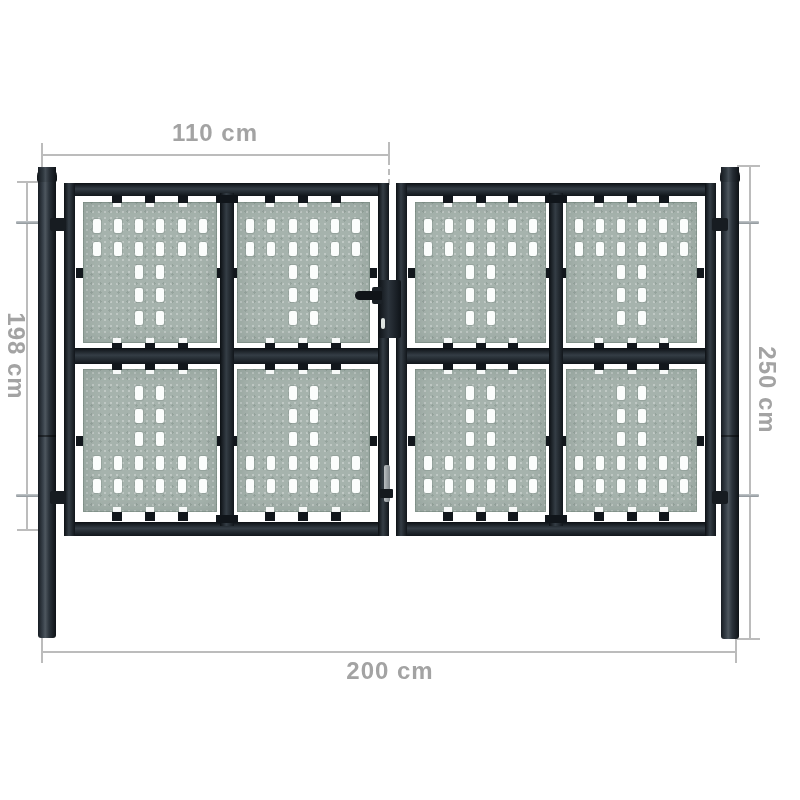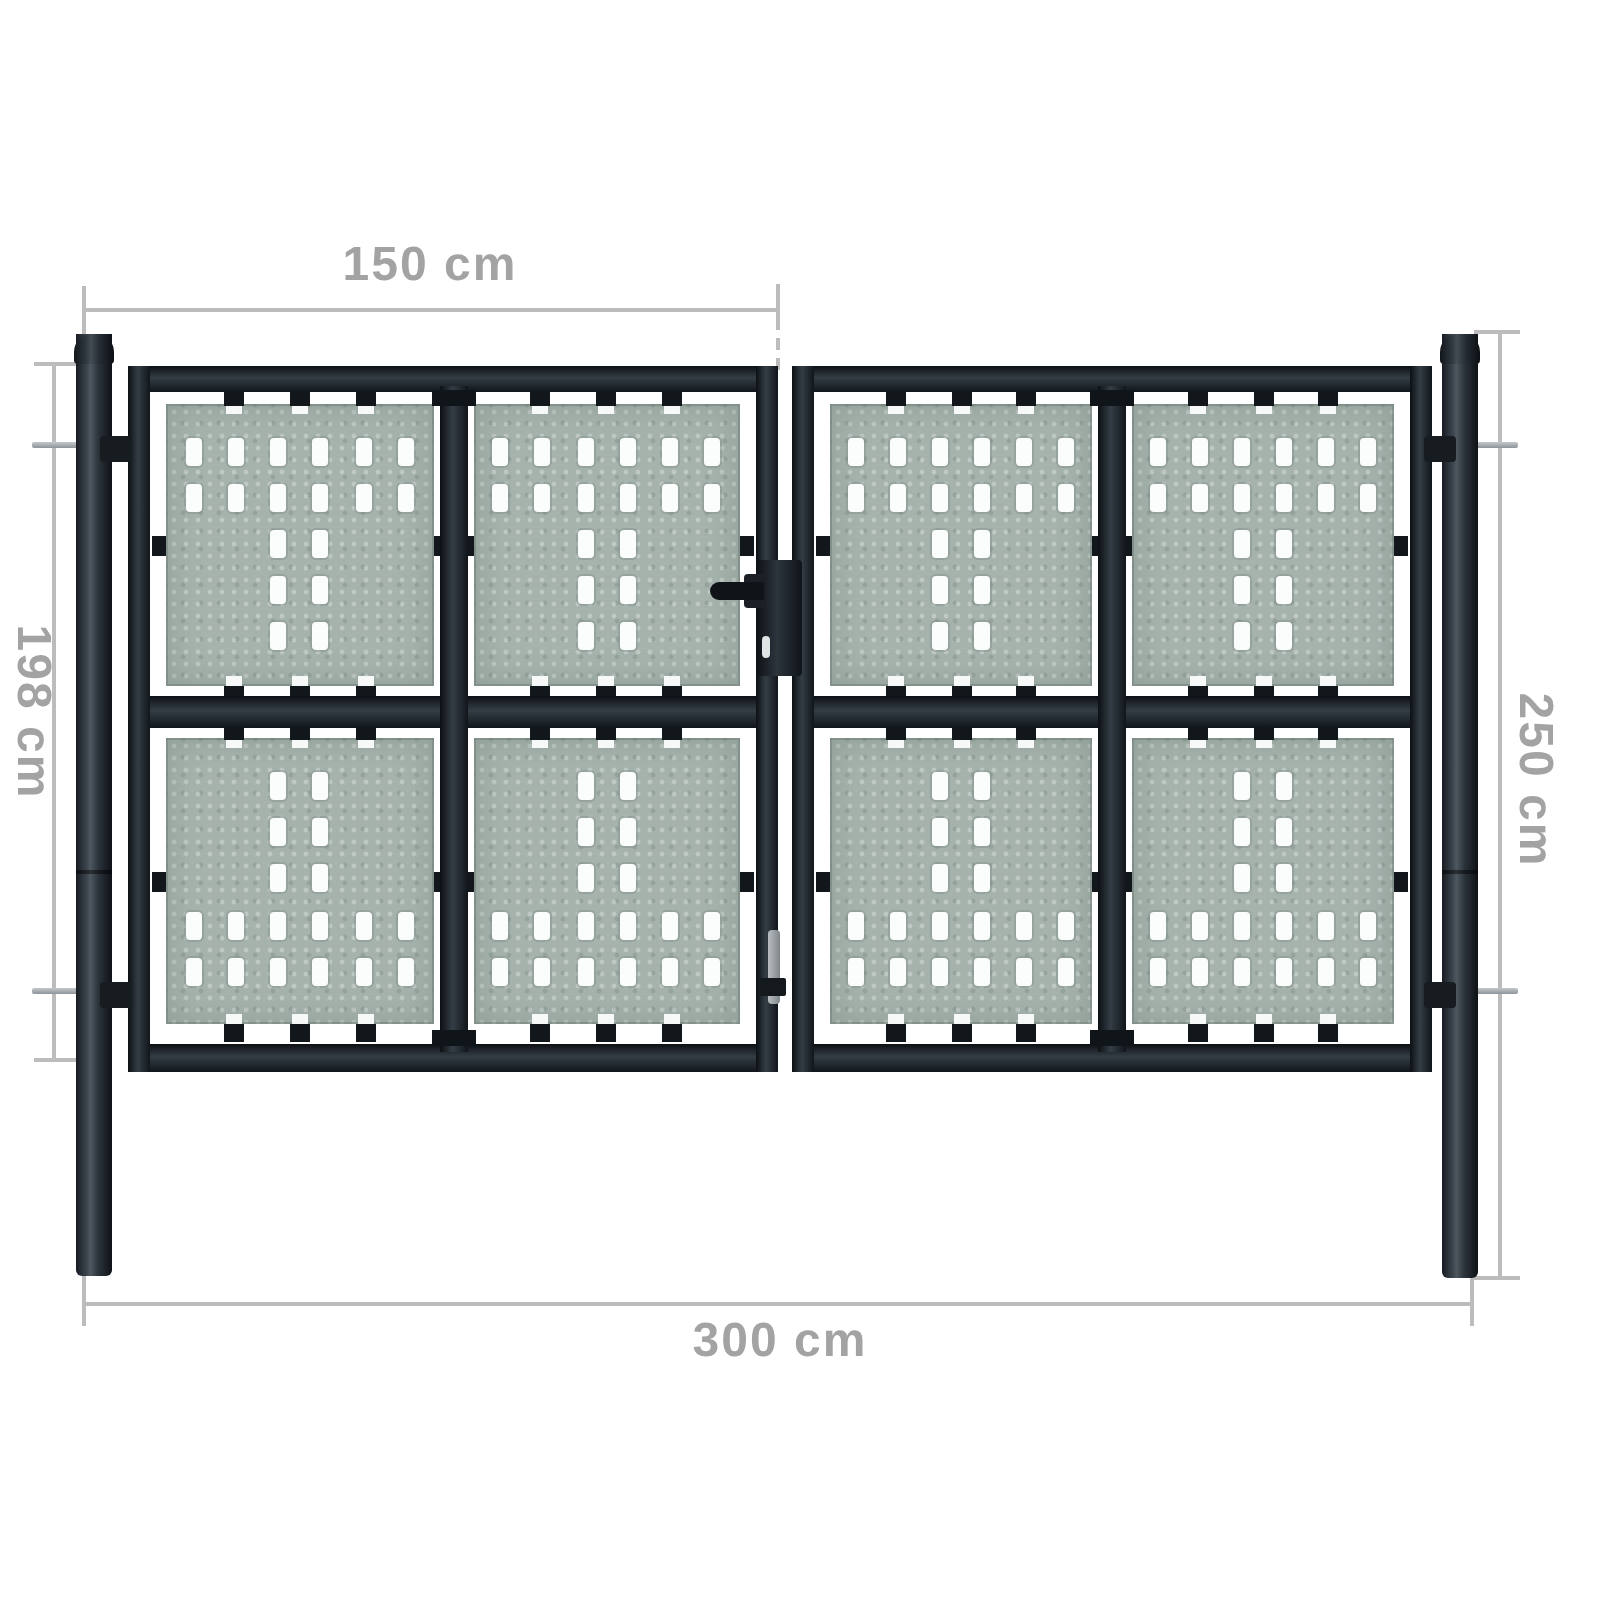--- a/index.html
+++ b/index.html
@@ -791,37 +791,37 @@
   <div class="lock-handle"></div>
   <div class="keyhole"></div>
   <div class="drop-rod"></div>
   <div class="rod-bracket"></div>
 
   <div>
     <div class="dline" style="left:41px;top:154px;width:348px;height:2px;"></div>
     <div class="tick" style="left:41px;top:143px;width:2px;height:29px;"></div>
     <div class="tick" style="left:388px;top:142px;width:2px;height:17px;"></div>
     <div class="dash" style="left:388px;top:159px;height:26px;"></div>
-    <div class="dlabel" style="left:215px;top:133px;">150 cm</div>
+    <div class="dlabel" style="left:215px;top:133px;">110 cm</div>
   </div>
 
   <div>
     <div class="dline" style="left:26px;top:182px;width:2px;height:348px;"></div>
     <div class="tick" style="left:17px;top:181px;width:22px;height:2px;"></div>
     <div class="tick" style="left:17px;top:529px;width:26px;height:2px;"></div>
     <div class="dlabel rot" style="left:16px;top:356px;">198 cm</div>
   </div>
 
   <div>
     <div class="dline" style="left:749px;top:166px;width:2px;height:473px;"></div>
     <div class="tick" style="left:737px;top:165px;width:23px;height:2px;"></div>
     <div class="tick" style="left:737px;top:638px;width:23px;height:2px;"></div>
     <div class="dlabel rot" style="left:767px;top:390px;">250 cm</div>
   </div>
 
   <div>
     <div class="dline" style="left:41px;top:651px;width:696px;height:2px;"></div>
     <div class="tick" style="left:41px;top:638px;width:2px;height:25px;"></div>
     <div class="tick" style="left:735px;top:638px;width:2px;height:25px;"></div>
-    <div class="dlabel" style="left:390px;top:671px;">300 cm</div>
+    <div class="dlabel" style="left:390px;top:671px;">200 cm</div>
   </div>
 
 </div>
 
 </body></html>

